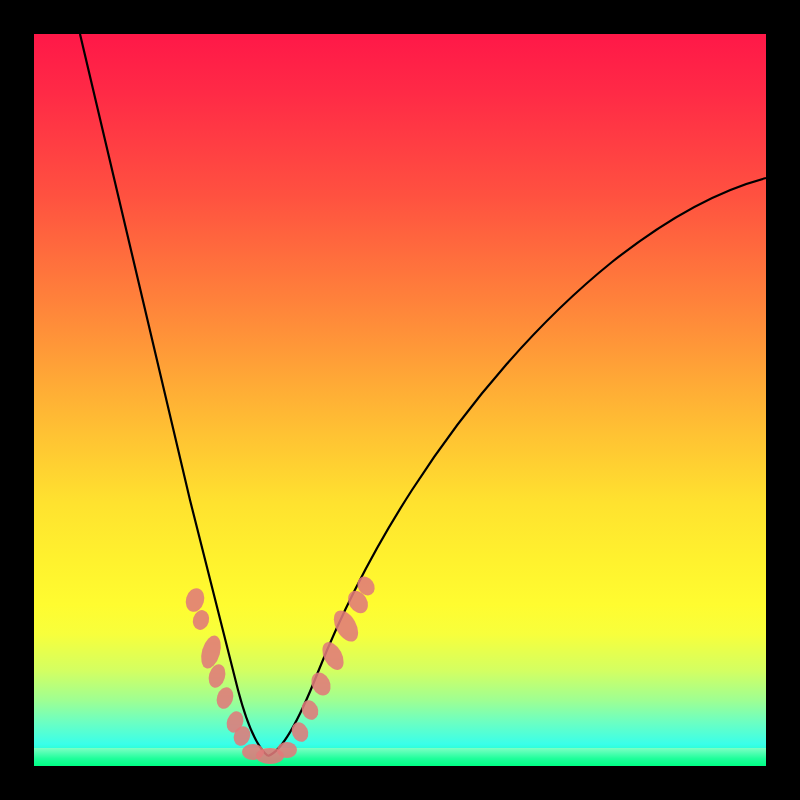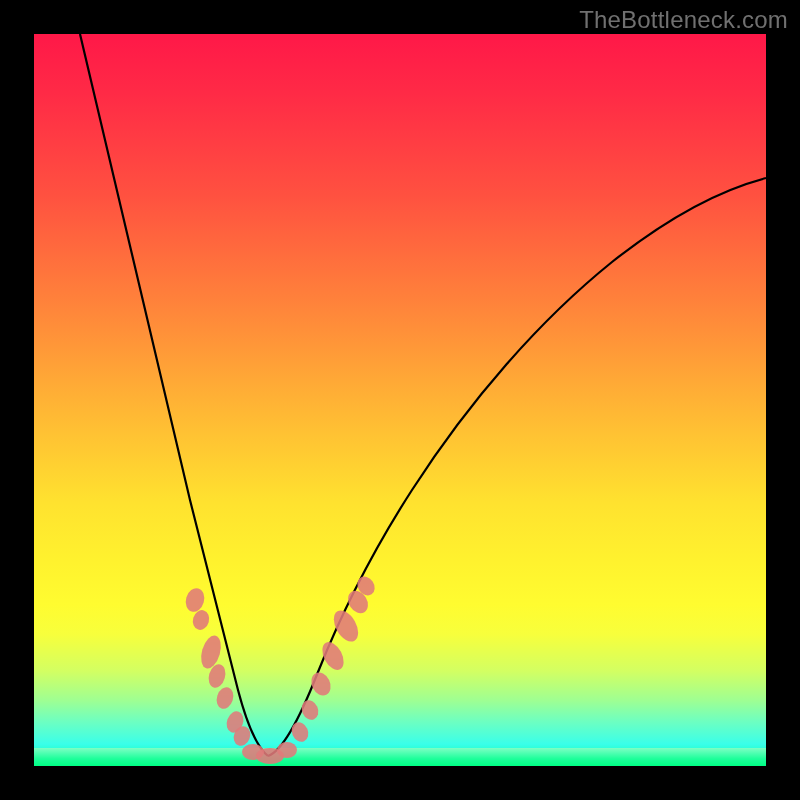--- a/index.html
+++ b/index.html
@@ -82,21 +82,20 @@
     fill-opacity: 0.88;
   }
 </style>
 </head>
 <body>
 
 <div class="stage">
   <div class="gradient"></div>
   <div class="green-strip"></div>
 
-  <div class="watermark">TheBottleneck.com</div>
 
   <svg class="overlay" viewBox="0 0 800 800">
     <g>
       <path class="curve" d="M 80 34
                C 110 160, 150 330, 190 500
                C 210 580, 225 640, 238 690
                C 248 728, 258 748, 268 756"></path>
       <path class="curve" d="M 268 756
                C 280 752, 296 728, 318 672
                C 342 612, 372 552, 412 490

